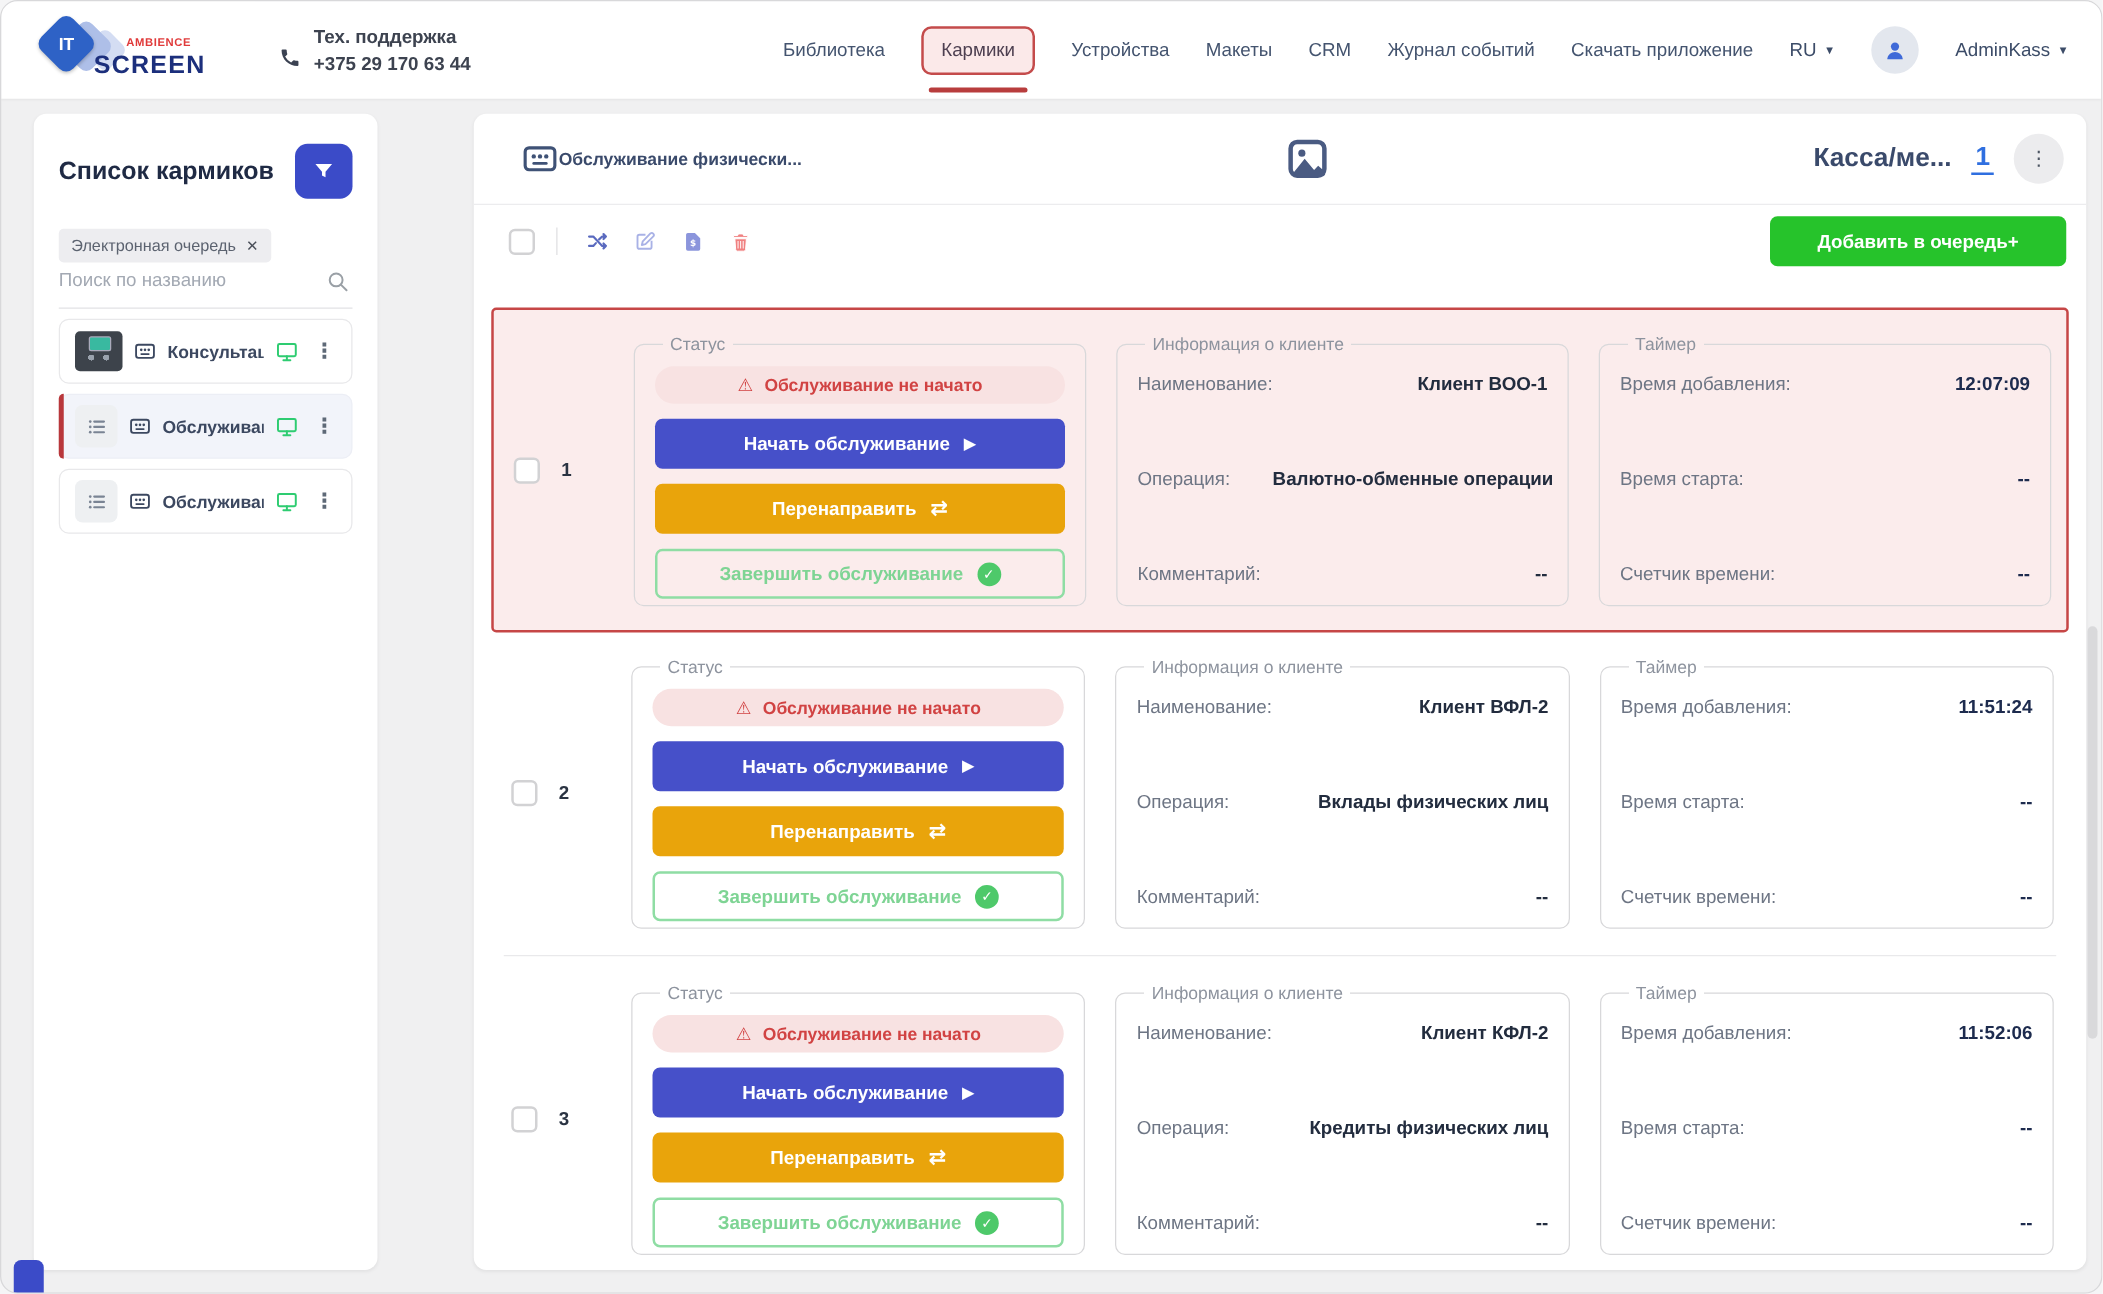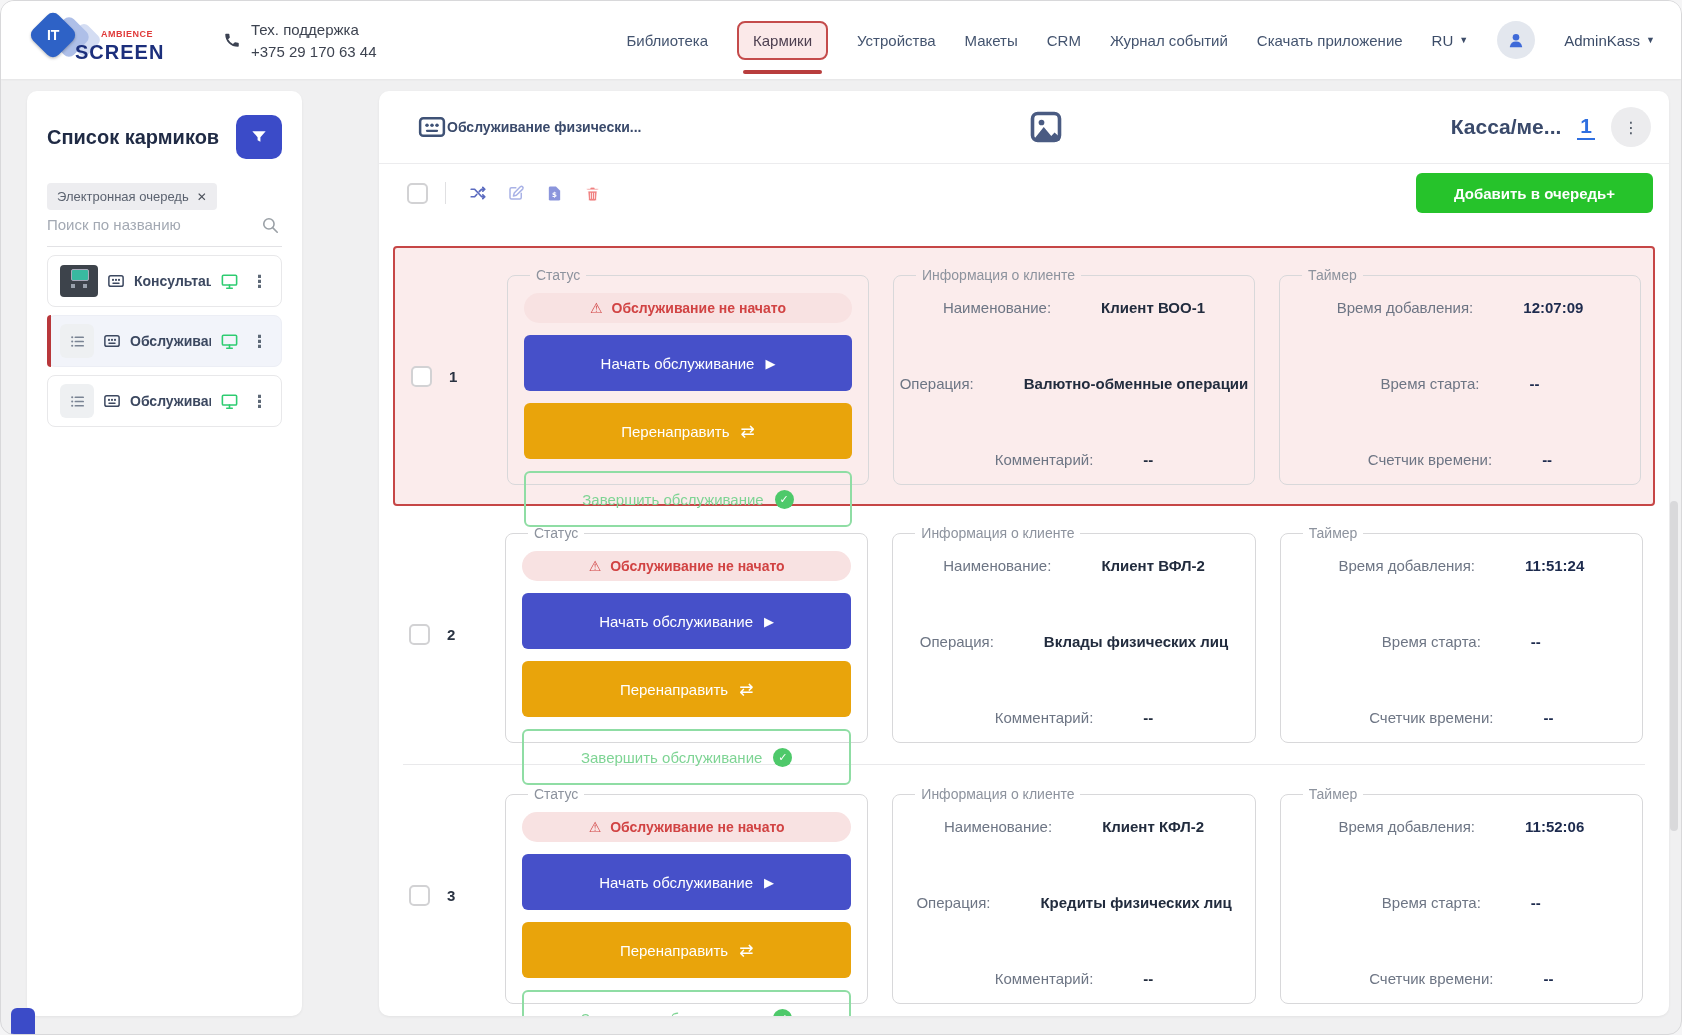--- a/index.html
+++ b/index.html
@@ -8,21 +8,21 @@
 
   
   header { position:relative; height:78px; background:#fff; display:flex; align-items:center; padding:0 26px; box-shadow:0 1px 2px rgba(0,0,0,.05); z-index:5; }
   .logo { position:relative; width:150px; height:54px; flex:0 0 auto; }
   .logo .dia2 { position:absolute; left:26px; top:8px; width:32px; height:32px; background:#aebfe8; border-radius:7px; transform:rotate(45deg); }
   .logo .dia3 { position:absolute; left:44px; top:14px; width:26px; height:26px; background:#d4ddf3; border-radius:6px; transform:rotate(45deg); }
   .logo .dia1 { position:absolute; left:8px; top:4px; width:36px; height:36px; background:#2e62c6; border-radius:8px; transform:rotate(45deg); display:flex; align-items:center; justify-content:center; box-shadow:1px 1px 3px rgba(0,0,0,.25); }
   .logo .dia1 span { transform:rotate(-45deg); color:#fff; font-weight:800; font-size:14px; }
   .logo .brand { position:absolute; left:48px; top:28px; color:#1c2f7c; font-weight:800; font-size:20px; letter-spacing:1px; }
   .logo .sub { position:absolute; left:74px; top:16px; color:#e03a3a; font-weight:800; font-size:9px; letter-spacing:.5px; }
-  .support { display:flex; align-items:center; gap:10px; margin-left:46px; color:#3d4350; }
+  .support { display:flex; align-items:flex-end; gap:10px; margin-left:46px; color:#3d4350;font-weight:bold; }
   .support .icon { margin-top:3px; }
   .support .s-label { font-size:15px; color:#3d4350; }
   .support .s-phone { font-size:15px; color:#3d4350; margin-top:5px; }
   nav { margin-left:auto; display:flex; align-items:center; gap:29px; font-size:15px; color:#44546f; white-space:nowrap; }
   nav a { color:#44546f; text-decoration:none; cursor:pointer; }
   nav a.active { position:relative; padding:9px 14px; background:#fbe9e9; border:2px solid #c44b4b; border-radius:8px; color:#4d3f50; }
   nav a.active::after { content:""; position:absolute; left:4px; right:4px; bottom:-16px; height:4px; background:#b83d3d; border-radius:2px; }
   .lang, .user { display:flex; align-items:center; gap:6px; cursor:pointer; color:#3c4c68; font-size:15px; }
   .caret { font-size:9px; color:#3c4c68; }
   .avatar { width:38px; height:38px; border-radius:50%; background:#e3e7ee; display:flex; align-items:center; justify-content:center; }
@@ -70,29 +70,29 @@
   .queue-row.highlighted { border:2px solid #c64646; background:#fbecec; border-radius:4px; }
   .row-sep { border-top:1px solid #e9e9eb; margin:2px 10px; }
   .sel-col { width:72px; flex:0 0 auto; display:flex; align-items:center; gap:17px; padding-left:4px; }
   .row-num { font-size:15px; font-weight:700; color:#2a3342; }
   .fieldsets { flex:1; display:flex; gap:24px; min-width:0;margin-left:28px; }
   fieldset { flex:1; min-width:0; min-inline-size:0; border:1px solid #d8d8da; border-radius:8px; height:218px; padding:8px 16px 14px; display:flex; flex-direction:column; }
   legend { font-size:14px; color:#8d939e; padding:0 6px; margin-left:6px; }
   .status-stack { flex:1; display:flex; flex-direction:column; gap:12px; padding-top:2px; }
   .alert-pill { height:30px; border-radius:16px; background:#f8e2e2; color:#d14343; font-weight:700; font-size:14px; display:flex; align-items:center; justify-content:center; gap:9px; }
   .alert-pill .warn { font-size:14px; }
-  .btn { height:56px; border:none; border-radius:6px; font-weight:400; font-size:15px; font-family:inherit; display:flex; align-items:center; justify-content:center; gap:11px; color:#fff; cursor:pointer; }
+  .btn { height:40px; border:none; border-radius:6px; font-weight:700; font-size:15px; font-family:inherit; display:flex; align-items:center; justify-content:center; gap:11px; color:#fff; cursor:pointer; }
   .btn-start { background:#4650c9; }
   .btn-start .g { font-size:13px; }
   .btn-redirect { background:#e9a40b; }
   .btn-redirect .g { font-size:17px; }
   .btn-finish { background:transparent; border:2px solid #8fdda4; color:#7ed494; }
   .check-circle { width:19px; height:19px; border-radius:50%; background:#4ec96a; color:#fff; font-size:11px; display:flex; align-items:center; justify-content:center; }
   .kv-col { flex:1; display:flex; flex-direction:column; justify-content:space-between; padding:8px 0 2px; }
-  .kv { display:flex; justify-content:center; align-items:baseline; gap:26px; }
+  .kv { display:flex; justify-content:space-between; align-items:baseline; gap:10px; }
   .kv .k { font-size:15px; color:#6d7584; white-space:nowrap; }
   .kv .v { font-size:15px; font-weight:700; color:#222c3e; text-align:right; white-space:nowrap;padding-left:24px; }
   .kv .v.time { color:#1d2b4e; }
 
   .scrollbar-track { position:absolute; right:3px; top:500px; width:8px; height:520px; background:transparent; }
   .scrollbar-thumb { width:8px; height:330px; background:#d9d9db; border-radius:4px; }
   .float-widget { position:absolute; left:10px; bottom:-8px; width:24px; height:34px; background:#3b4bc8; border-radius:6px; }
   .hidden-defs { position:absolute; width:0; height:0; overflow:hidden; }
 </style>
 </head>

